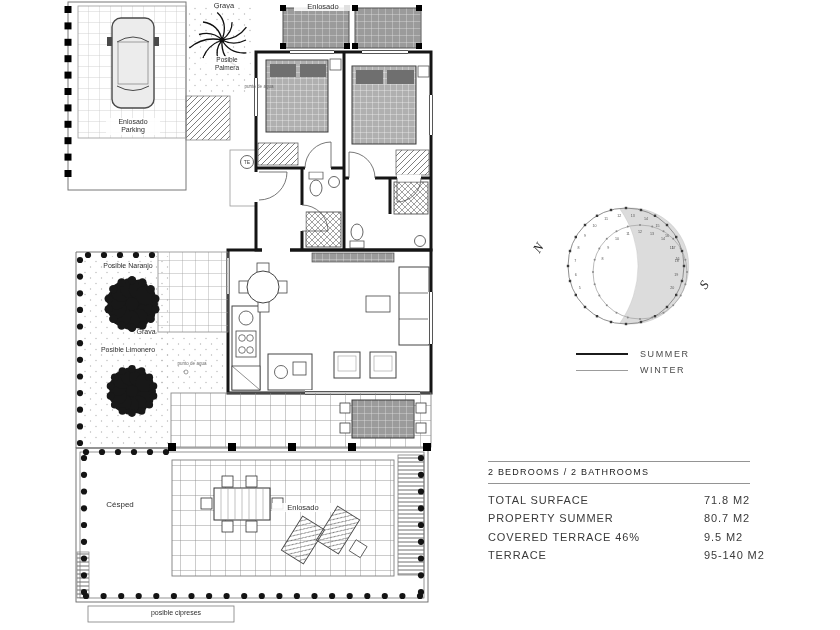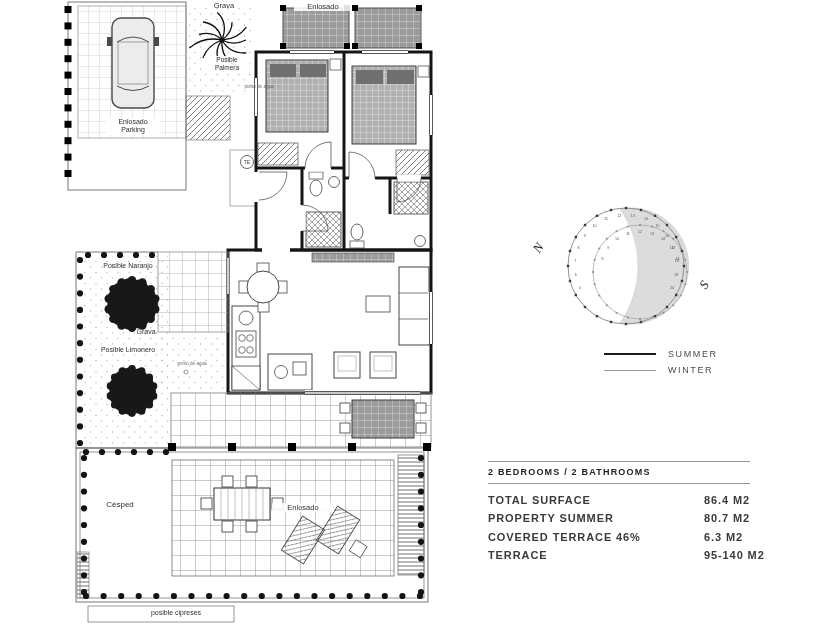--- a/index.html
+++ b/index.html
@@ -2,27 +2,27 @@
 <html><head>
 <meta charset="utf-8">
 <style>
   html,body{margin:0;padding:0;background:#ffffff;}
   .canvas{position:relative;width:780px;height:630px;background:#fff;overflow:hidden;font-family:"Liberation Sans",sans-serif;}
   svg{position:absolute;left:0;top:0;}
   .lbl{position:absolute;font-family:"Liberation Sans",sans-serif;color:#2e2e2e;text-align:center;line-height:1.2;}
   .chip{background:rgba(255,255,255,.88);padding:0 1px;}
   .tiny{color:#6a6a6a;}
   .compass{position:absolute;font-family:"Liberation Serif",serif;font-style:italic;font-size:13px;color:#222;}
-  .legend{position:absolute;left:604px;top:346px;}
+  .legend{position:absolute;left:576px;top:346px;}
   .legend-row{display:flex;align-items:center;height:16px;}
   .legend-line{display:inline-block;width:52px;margin-right:12px;}
   .legend-line.summer{border-top:2.5px solid #1b1b1b;}
   .legend-line.winter{border-top:1px solid #9c9c9c;}
   .legend-label{font-size:9px;letter-spacing:1.6px;color:#4a4a4a;}
-  .specs{position:absolute;left:488px;top:461px;width:262px;color:#3a3a3a;font-weight:bold;}
+  .specs{position:absolute;left:488px;top:461px;width:262px;color:#3a3a3a;}
   .rule{border-top:1px solid #949494;}
   .specs-header{font-size:9px;letter-spacing:1.2px;color:#222;padding:5px 0 6px 0;}
   .specs-rows{padding-top:7px;}
   .specs-row{display:grid;grid-template-columns:216px 1fr;font-size:11px;letter-spacing:.9px;line-height:18.4px;}
   .specs-value{white-space:nowrap;}
 </style>
 </head>
 <body>
 
 <div class="canvas">
@@ -527,29 +527,29 @@
   </div>
 </div>
 
 <div class="specs">
   <div class="rule"></div>
   <div class="specs-header">2 BEDROOMS / 2 BATHROOMS</div>
   <div class="rule"></div>
   <div class="specs-rows">
     <div class="specs-row">
           <span class="specs-label">TOTAL SURFACE</span>
-          <span class="specs-value">86.4 M2</span>
+          <span class="specs-value">71.8 M2</span>
         </div>
     <div class="specs-row">
           <span class="specs-label">PROPERTY SUMMER</span>
           <span class="specs-value">80.7 M2</span>
         </div>
     <div class="specs-row">
           <span class="specs-label">COVERED TERRACE 46%</span>
-          <span class="specs-value">6.3 M2</span>
+          <span class="specs-value">9.5 M2</span>
         </div>
     <div class="specs-row">
           <span class="specs-label">TERRACE</span>
           <span class="specs-value">95-140 M2</span>
         </div>
   </div>
 </div>
 
 </div>
 

